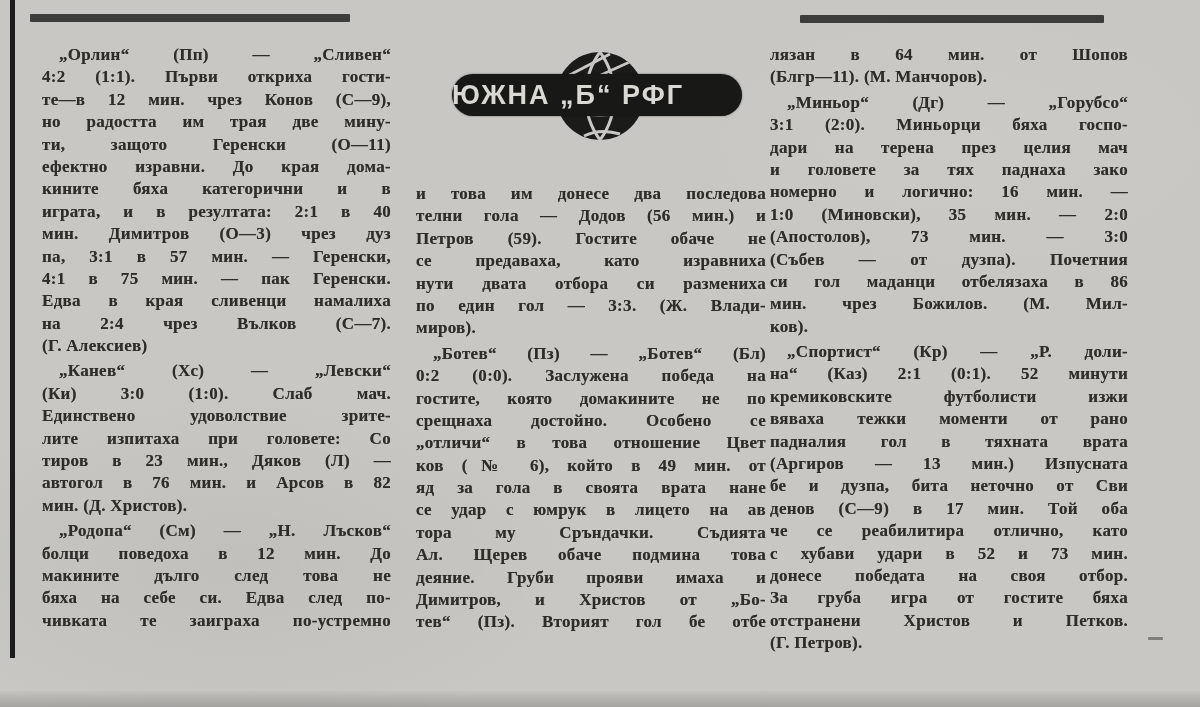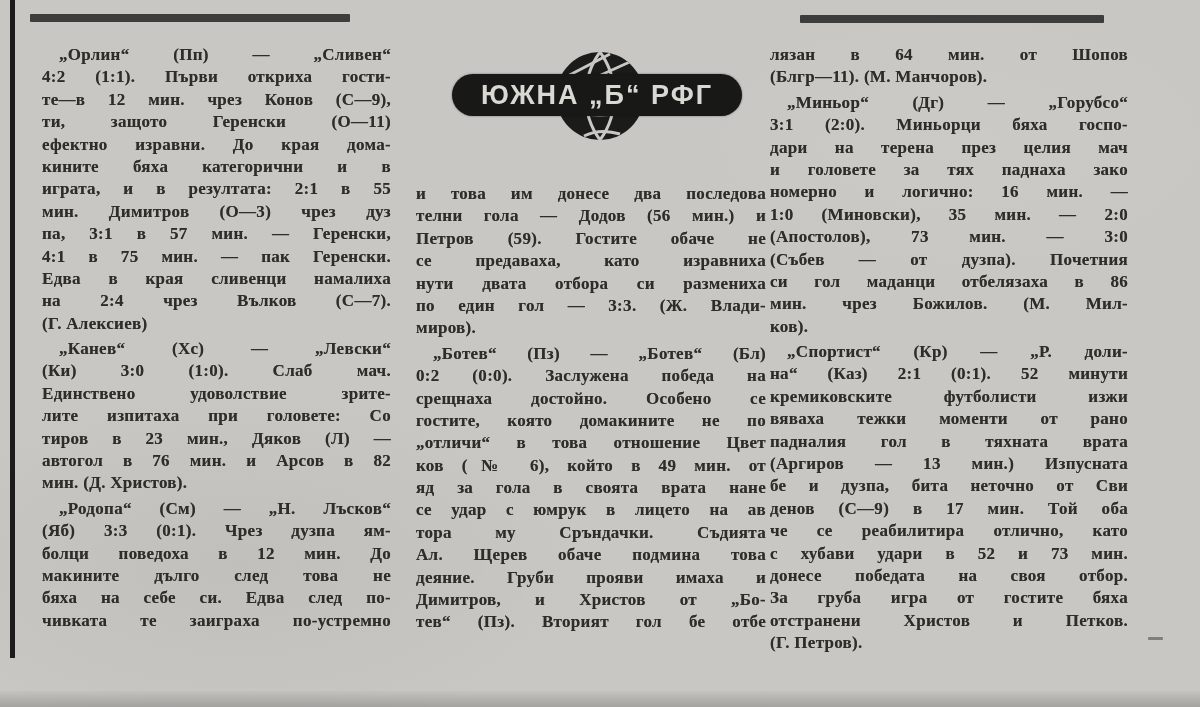--- a/index.html
+++ b/index.html
@@ -49,21 +49,21 @@
     text-align-last:justify;
   }
   .line.indent{text-indent:17px;}
 
   
   #logo{position:absolute;left:452px;top:50px;width:290px;height:95px;}
   #logo-ball{position:absolute;left:102px;top:0px;width:92px;height:92px;}
   #logo-pill{
     position:absolute;left:0;top:24px;width:290px;height:42px;
     border-radius:22px;
-    display:flex;align-items:center;justify-content:center;
+    display:flex;align-items:center;
     box-shadow:0 0 2px rgba(0,0,0,0.5);
   }
   #logo-pill span{
     color:#d9d8d3;
     font-family:"Liberation Sans","DejaVu Sans",sans-serif;
     font-weight:700;font-size:27px;letter-spacing:2px;
     transform:scaleY(1.05);
   }
   .scan-dash{
     position:absolute;left:1148px;top:637px;width:15px;height:3px;
@@ -99,64 +99,64 @@
     <div id="logo-pill" style="background-color: rgb(24, 24, 23);">
       <span>ЮЖНА „Б“ РФГ</span>
     </div>
   </div>
 
   <div id="col-left" class="column">
       <div class="para">
         <div class="line just indent">„Орлин“ (Пп) — „Сливен“</div>
         <div class="line just">4:2 (1:1). Първи откриха гости-</div>
         <div class="line just">те—в 12 мин. чрез Конов (С—9),</div>
+        <div class="line just">но радостта им трая две мину-</div>
         <div class="line just">ти, защото Геренски (О—11)</div>
         <div class="line just">ефектно изравни. До края дома-</div>
         <div class="line just">кините бяха категорични и в</div>
-        <div class="line just">играта, и в резултата: 2:1 в 55</div>
+        <div class="line just">играта, и в резултата: 2:1 в 40</div>
         <div class="line just">мин. Димитров (О—3) чрез дуз</div>
         <div class="line just">па, 3:1 в 57 мин. — Геренски,</div>
         <div class="line just">4:1 в 75 мин. — пак Геренски.</div>
         <div class="line just">Едва в края сливенци намалиха</div>
         <div class="line just">на 2:4 чрез Вълков (С—7).</div>
         <div class="line">(Г. Алексиев)</div>
       </div>
       <div class="para">
         <div class="line just indent">„Канев“ (Хс) — „Левски“</div>
         <div class="line just">(Ки) 3:0 (1:0). Слаб мач.</div>
         <div class="line just">Единствено удоволствие зрите-</div>
         <div class="line just">лите изпитаха при головете: Со</div>
         <div class="line just">тиров в 23 мин., Дяков (Л) —</div>
         <div class="line just">автогол в 76 мин. и Арсов в 82</div>
         <div class="line">мин. (Д. Христов).</div>
       </div>
       <div class="para">
         <div class="line just indent">„Родопа“ (См) — „Н. Лъсков“</div>
-        <div class="line just">(Яб) 3:3 (0:1). Чрез дузпа ям-</div>
         <div class="line just">болци поведоха в 12 мин. До</div>
         <div class="line just">макините дълго след това не</div>
         <div class="line just">бяха на себе си. Едва след по-</div>
         <div class="line just">чивката те заиграха по-устремно</div>
       </div>
     </div>
   <div id="col-center" class="column">
       <div class="para">
         <div class="line just">и това им донесе два последова</div>
         <div class="line just">телни гола — Додов (56 мин.) и</div>
         <div class="line just">Петров (59). Гостите обаче не</div>
         <div class="line just">се предаваха, като изравниха</div>
         <div class="line just">нути двата отбора си размениха</div>
         <div class="line just">по един гол — 3:3. (Ж. Влади-</div>
         <div class="line">миров).</div>
       </div>
       <div class="para">
         <div class="line just indent">„Ботев“ (Пз) — „Ботев“ (Бл)</div>
         <div class="line just">0:2 (0:0). Заслужена победа на</div>
+        <div class="line just">гостите, която домакините не по</div>
         <div class="line just">срещнаха достойно. Особено се</div>
-        <div class="line just">гостите, която домакините не по</div>
         <div class="line just">„отличи“ в това отношение Цвет</div>
         <div class="line just">ков (№ 6), който в 49 мин. от</div>
         <div class="line just">яд за гола в своята врата нане</div>
         <div class="line just">се удар с юмрук в лицето на ав</div>
         <div class="line just">тора му Сръндачки. Съдията</div>
         <div class="line just">Ал. Щерев обаче подмина това</div>
         <div class="line just">деяние. Груби прояви имаха и</div>
         <div class="line just">Димитров, и Христов от „Бо-</div>
         <div class="line just">тев“ (Пз). Вторият гол бе отбе</div>
       </div>

